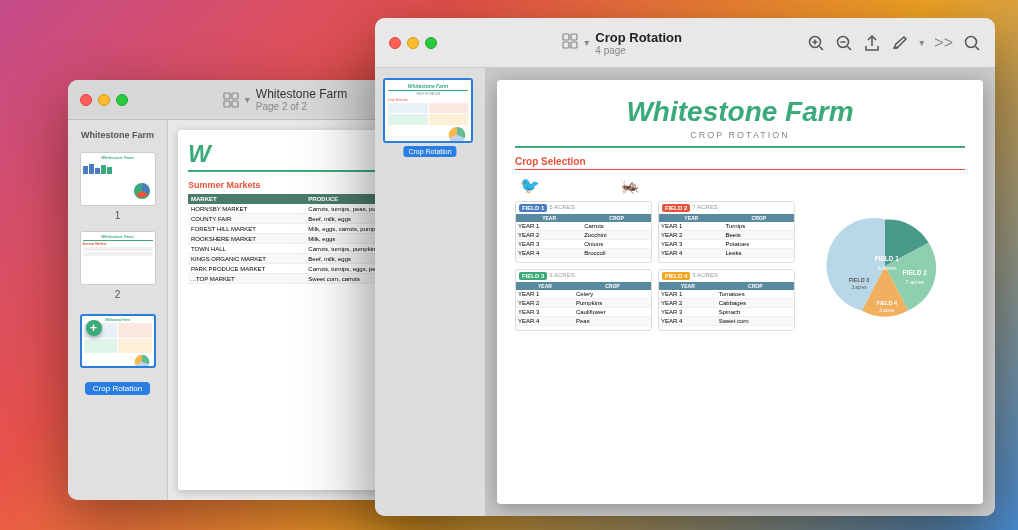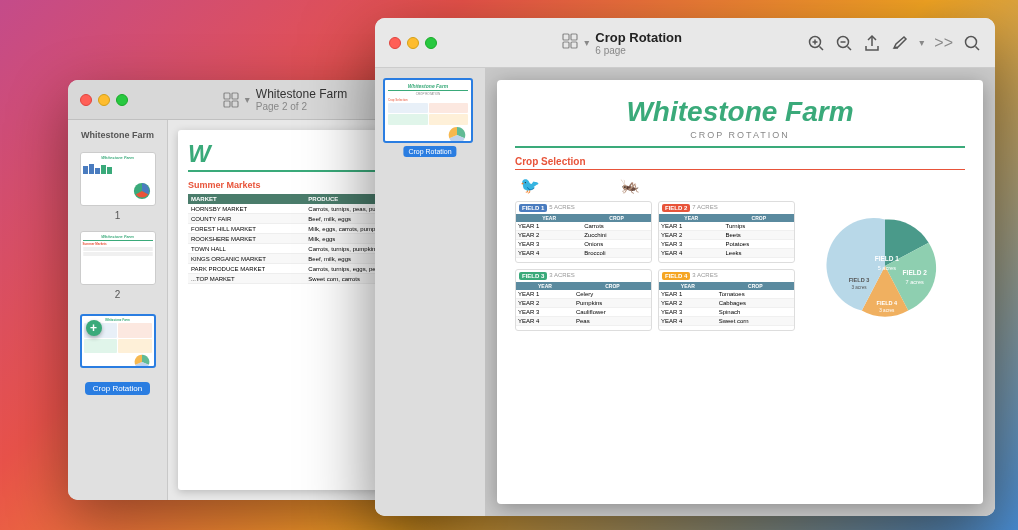--- a/index.html
+++ b/index.html
@@ -572,21 +572,21 @@
           <svg width="16" height="16" viewBox="0 0 16 16" fill="none" stroke="#888" stroke-width="1.2">
             <rect x="1" y="1" width="6" height="6" rx="1"></rect>
             <rect x="9" y="1" width="6" height="6" rx="1"></rect>
             <rect x="1" y="9" width="6" height="6" rx="1"></rect>
             <rect x="9" y="9" width="6" height="6" rx="1"></rect>
           </svg>
         </div>
         <div style="color:#888;font-size:10px;">▾</div>
         <div style="display:flex;flex-direction:column;align-items:flex-start;">
           <span class="fw-title">Crop Rotation</span>
-          <span class="fw-subtitle">6 page</span>
+          <span class="fw-subtitle">4 page</span>
         </div>
       </div>
     </div>
 
     <div class="fw-tools">
       <div class="fw-tool-icon">
         <svg width="18" height="18" viewBox="0 0 18 18" fill="none" stroke="#555" stroke-width="1.5">
           <circle cx="8" cy="8" r="5.5"></circle>
           <line x1="12.5" y1="12.5" x2="16" y2="16"></line>
           <line x1="8" y1="5.5" x2="8" y2="10.5"></line>

